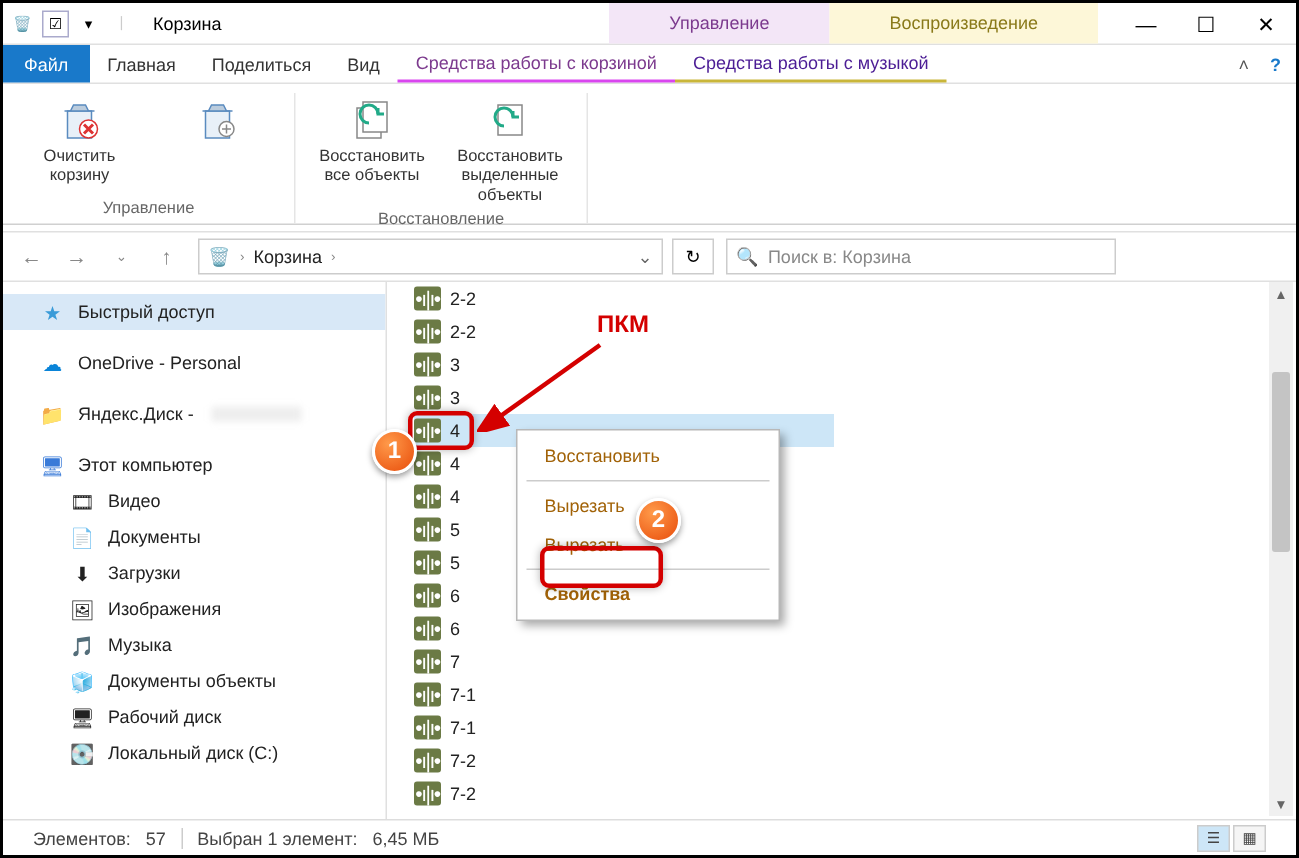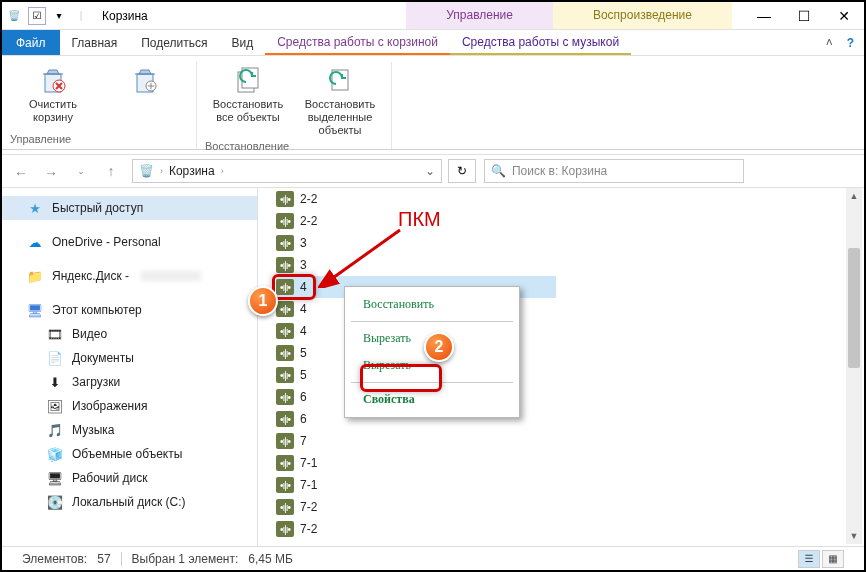--- a/index.html
+++ b/index.html
@@ -15,27 +15,27 @@
 .tabctx { padding: 0 40px; display: flex; align-items: center; font-size: 12px; border-bottom: 2px solid transparent; }
 .tabctx.purple { background: #f3e6f7; color: #7c3a8e; }
 .tabctx.yellow { background: #fdf7d8; color: #8a7a1a; }
 .winbtns { display: flex; margin-left: 12px; }
 .winbtn { width: 40px; height: 28px; display: flex; align-items: center; justify-content: center; font-size: 14px; }
 
 
 .menurow { height: 26px; display: flex; align-items: stretch; background: #fff; border-bottom: 1px solid #e0e0e0; }
 .filetab { background: #1979ca; color: #fff; padding: 0 14px; display: flex; align-items: center; }
 .mtab { padding: 0 12px; display: flex; align-items: center; color: #333; }
-.mtab.purple { border-bottom: 2px solid #f97316; color: #7c3a8e; }
+.mtab.purple { border-bottom: 2px solid #d946ef; color: #7c3a8e; }
 .mtab.yellow { border-bottom: 2px solid #c9b63a; color: #4c1d95; }
 .ribhelp { margin-left: auto; display: flex; align-items: center; gap: 14px; padding-right: 10px; color: #555; }
 
 
 .ribbon { height: 94px; background: #fff; border-bottom: 1px solid #d0d0d0; display: flex; padding-top: 6px; }
-.rgroup { display: flex; flex-direction: column; border-right: 1px solid #e5e5e5; padding: 0 8px; }
+.rgroup { display: flex; flex-direction: column; align-items: center; border-right: 1px solid #e5e5e5; padding: 0 8px; }
 .rbtns { display: flex; gap: 6px; flex: 1; }
 .rbtn { display: flex; flex-direction: column; align-items: center; width: 86px; text-align: center; color: #333; gap: 2px; padding-top: 2px; }
 .rbtn .ric { width: 32px; height: 32px; }
 .rlbl { font-size: 11px; line-height: 1.2; }
 .rgname { font-size: 11px; color: #666; padding: 2px 0 4px; }
 
 
 .navbar { height: 34px; border-top: 1px solid #e0e0e0; border-bottom: 1px solid #e0e0e0; display: flex; align-items: center; padding: 0 6px; gap: 4px; margin-top: 4px; }
 .navarrow { width: 26px; height: 24px; display: flex; align-items: center; justify-content: center; color: #888; font-size: 14px; }
 .addrbar { flex: 1; height: 24px; border: 1px solid #ccc; display: flex; align-items: center; padding: 0 6px; gap: 6px; max-width: 310px; margin-left: 4px; }
@@ -52,36 +52,36 @@
 .sbitem { display: flex; align-items: center; gap: 8px; padding: 4px 8px 4px 24px; color: #222; }
 .sbitem.selected { background: #d8e8f7; }
 .sbitem .sbic { width: 18px; height: 16px; display: flex; align-items: center; justify-content: center; font-size: 13px; }
 .sbgap { height: 10px; }
 .sublist .sbitem { padding-left: 44px; }
 
 .content { flex: 1; position: relative; padding-top: 4px; }
 .flist { position: absolute; left: 18px; top: 0; }
 .frow { display: flex; align-items: center; gap: 6px; height: 22px; }
 .frow.sel { background: #cde6f7; width: 280px; }
-.fico { width: 18px; height: 16px; background: #6b7a45; border-radius: 2px; display: flex; align-items: center; justify-content: center; color: #fff; font-size: 10px; letter-spacing: -1px; }
+.fico { width: 18px; height: 16px; background: #6b7a45; border-radius: 2px; display: flex; align-items: center; justify-content: center; color: #fff; font-size: 14px; letter-spacing: -1px; }
 .fname { color: #222; }
 
 .highlight1 { position: absolute; border: 3px solid #d40000; border-radius: 6px; box-shadow: 0 0 6px rgba(0,0,0,0.3); pointer-events: none; }
 .highlight1.a { left: 14px; top: 86px; width: 44px; height: 26px; }
 .highlight1.b { left: 102px; top: 176px; width: 82px; height: 28px; }
 
 .ctxmenu { position: absolute; left: 86px; top: 98px; width: 176px; background: #fff; border: 1px solid #b8b8b8; box-shadow: 3px 3px 6px rgba(0,0,0,0.35); padding: 4px 0; }
-.ctxitem { padding: 6px 18px; color: #15803d; font-family: Liberation Serif, serif; }
+.ctxitem { padding: 6px 18px; color: #a16207; }
 .ctxsep { height: 1px; background: #ccc; margin: 3px 6px; }
 
 .badge { position: absolute; width: 30px; height: 30px; border-radius: 50%; background: radial-gradient(circle at 35% 30%, #ff9a4a, #e84c0a); border: 2px solid #fff; box-shadow: 0 2px 4px rgba(0,0,0,0.4); color: #fff; font-weight: bold; font-size: 16px; display: flex; align-items: center; justify-content: center; }
 .badge.b1 { left: -10px; top: 98px; }
 .badge.b2 { left: 166px; top: 144px; }
 
-.pkm { position: absolute; left: 140px; top: 20px; color: #d40000; font-size: 20px; font-weight: 400; }
+.pkm { position: absolute; left: 140px; top: 20px; color: #d40000; font-size: 16px; font-weight: 700; }
 .arrow-svg { position: absolute; left: 60px; top: 40px; pointer-events: none; }
 
 
 .statusbar { position: absolute; bottom: 0; left: 0; right: 0; height: 24px; border-top: 1px solid #ddd; display: flex; align-items: center; padding: 0 20px; gap: 10px; color: #444; font-size: 12px; }
 .statusbar .divv { width: 1px; height: 14px; background: #ccc; }
 .viewbtns { margin-left: auto; display: flex; gap: 2px; }
 .vbtn { width: 22px; height: 18px; border: 1px solid #ccc; display: flex; align-items: center; justify-content: center; font-size: 10px; background: #f5f5f5; }
 .vbtn.active { background: #cde6f7; }
 
 .scroll { position: absolute; right: 2px; top: 186px; width: 16px; bottom: 26px; background: #f0f0f0; }
@@ -232,21 +232,21 @@
         <div class="sbitem">
             <span class="sbic">🖼</span>
             <span>Изображения</span>
           </div>
         <div class="sbitem">
             <span class="sbic">🎵</span>
             <span>Музыка</span>
           </div>
         <div class="sbitem">
             <span class="sbic">🧊</span>
-            <span>Объемные объекты</span>
+            <span>Документы объекты</span>
           </div>
         <div class="sbitem">
             <span class="sbic">🖥</span>
             <span>Рабочий диск</span>
           </div>
         <div class="sbitem">
             <span class="sbic">💽</span>
             <span>Локальный диск (C:)</span>
           </div>
       </div>

